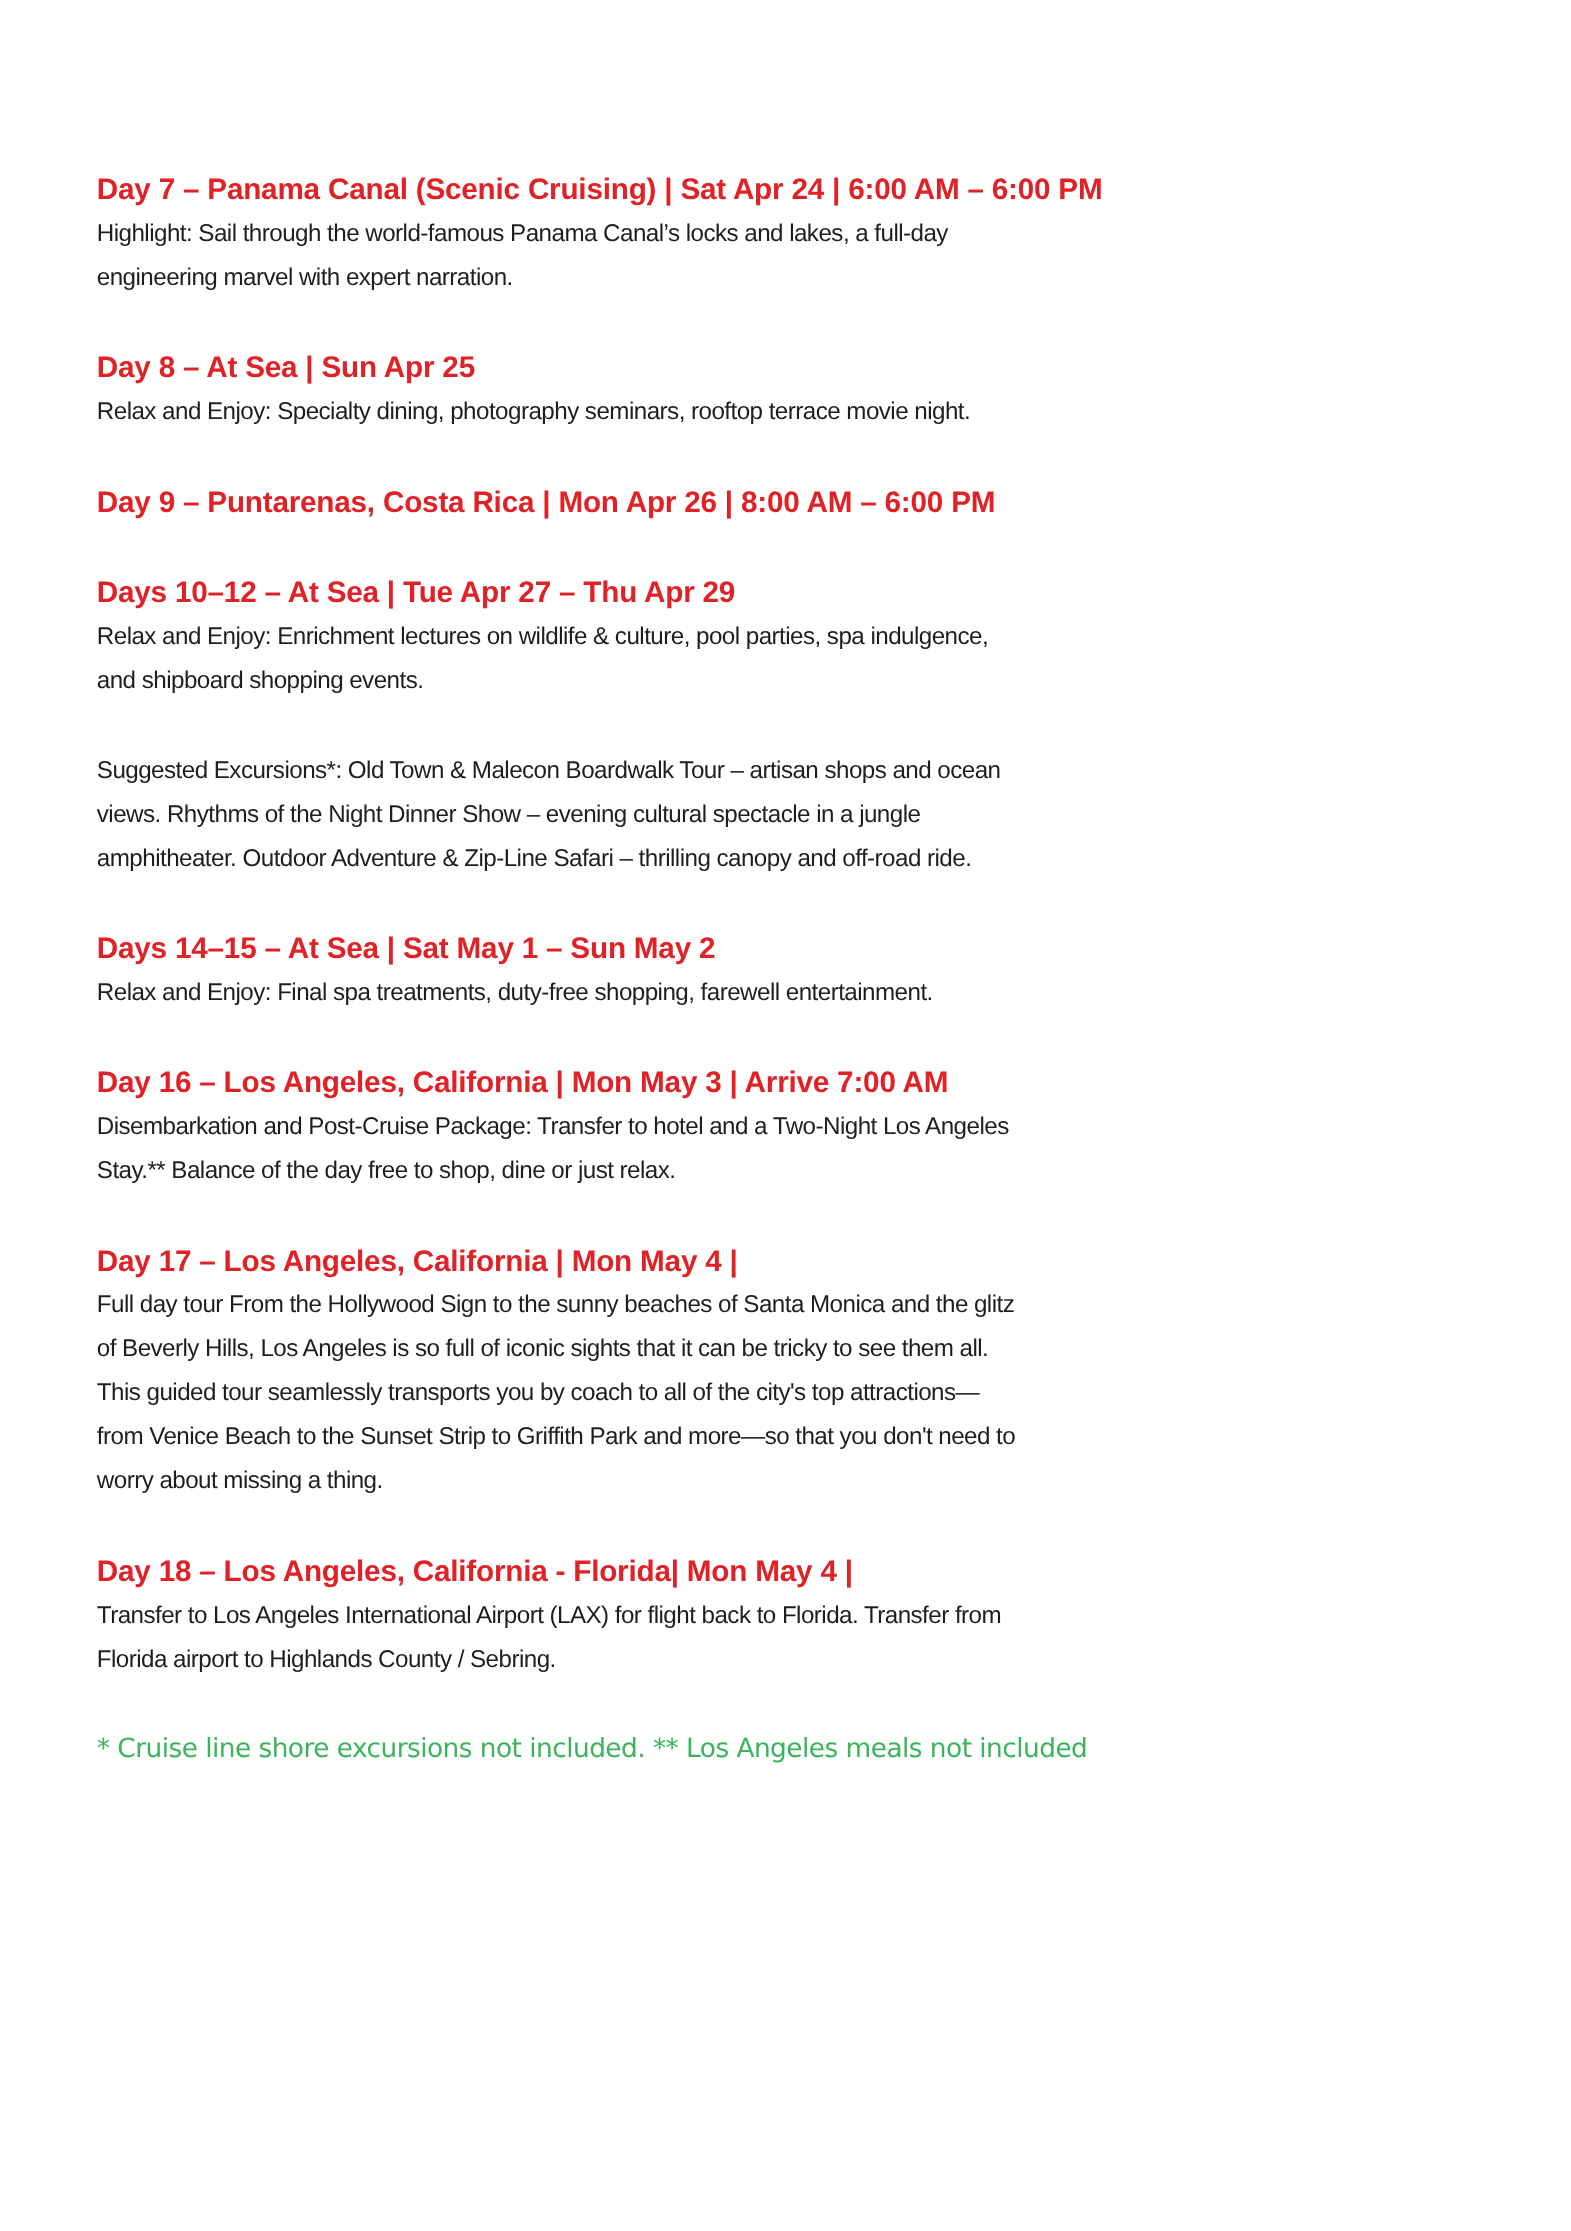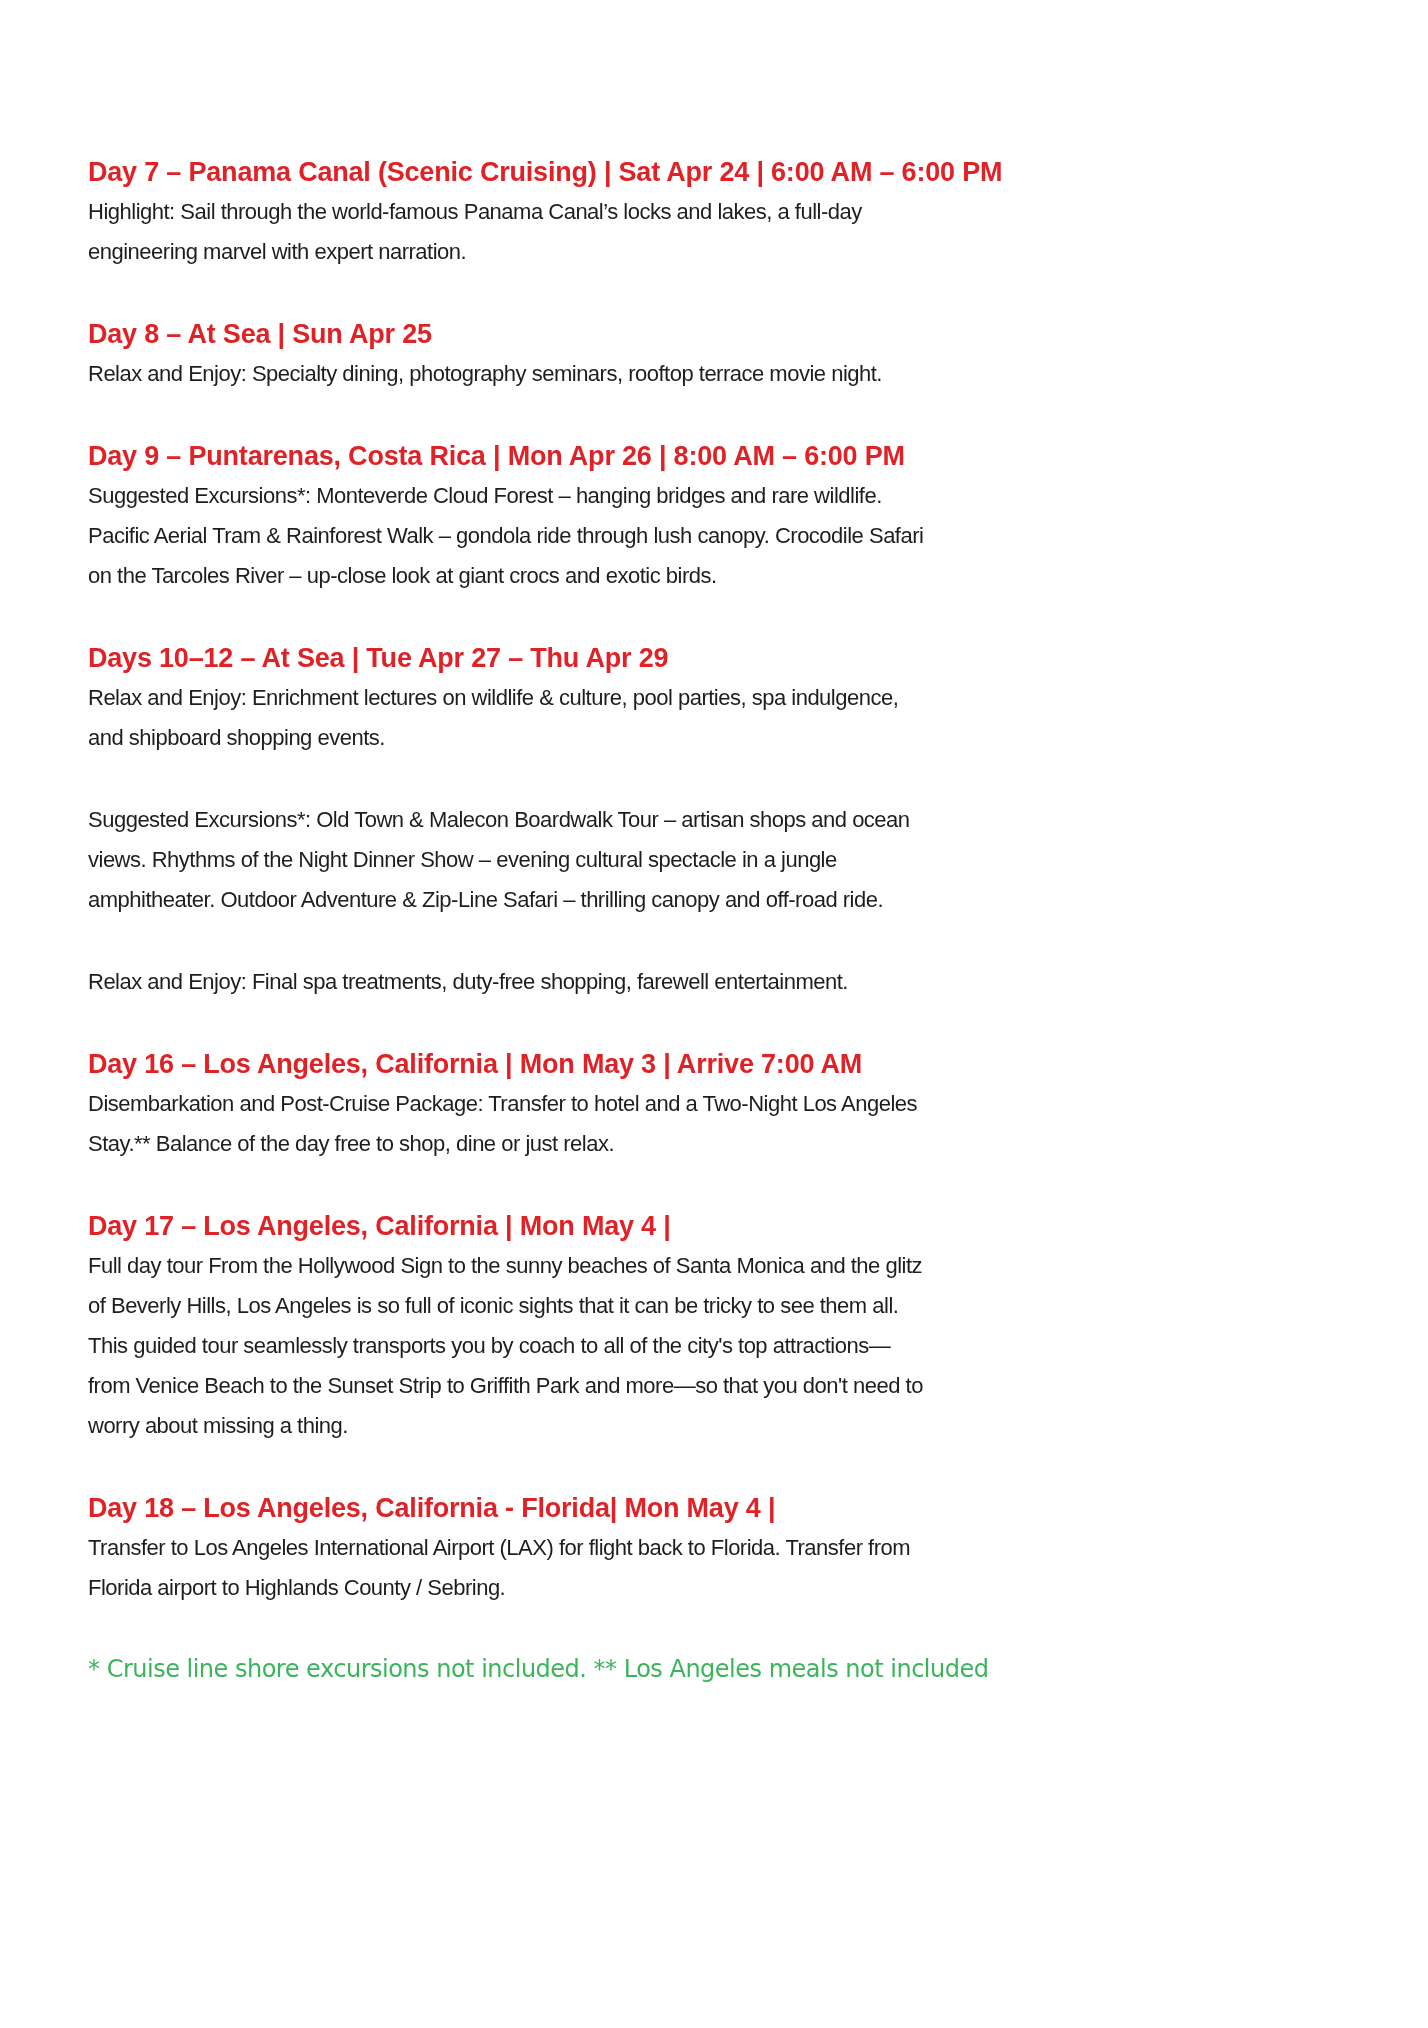--- a/index.html
+++ b/index.html
@@ -65,38 +65,36 @@
 engineering marvel with expert narration.</p>
     </section>
 
     <section class="day-section">
       <h2 class="day-heading">Day 8 – At Sea | Sun Apr 25</h2>
       <p class="day-body">Relax and Enjoy: Specialty dining, photography seminars, rooftop terrace movie night.</p>
     </section>
 
     <section class="day-section">
       <h2 class="day-heading">Day 9 – Puntarenas, Costa Rica | Mon Apr 26 | 8:00 AM – 6:00 PM</h2>
-      <p class="day-body">Suggested Excursions*: Monteverde Cloud Forest – hanging bridges and rare wildlife.
-Pacific Aerial Tram &amp; Rainforest Walk – gondola ride through lush canopy. Crocodile Safari
-on the Tarcoles River – up-close look at giant crocs and exotic birds.</p>
     </section>
 
     <section class="day-section">
       <h2 class="day-heading">Days 10–12 – At Sea | Tue Apr 27 – Thu Apr 29</h2>
       <p class="day-body">Relax and Enjoy: Enrichment lectures on wildlife &amp; culture, pool parties, spa indulgence,
 and shipboard shopping events.</p>
     </section>
 
     <section class="day-section">
       <p class="day-body">Suggested Excursions*: Old Town &amp; Malecon Boardwalk Tour – artisan shops and ocean
 views. Rhythms of the Night Dinner Show – evening cultural spectacle in a jungle
 amphitheater. Outdoor Adventure &amp; Zip-Line Safari – thrilling canopy and off-road ride.</p>
     </section>
 
     <section class="day-section">
+      <h2 class="day-heading">Days 14–15 – At Sea | Sat May 1 – Sun May 2</h2>
       <p class="day-body">Relax and Enjoy: Final spa treatments, duty-free shopping, farewell entertainment.</p>
     </section>
 
     <section class="day-section">
       <h2 class="day-heading">Day 16 – Los Angeles, California | Mon May 3 | Arrive 7:00 AM</h2>
       <p class="day-body">Disembarkation and Post-Cruise Package: Transfer to hotel and a Two-Night Los Angeles
 Stay.**  Balance of the day free to shop, dine or just relax.</p>
     </section>
 
     <section class="day-section">

